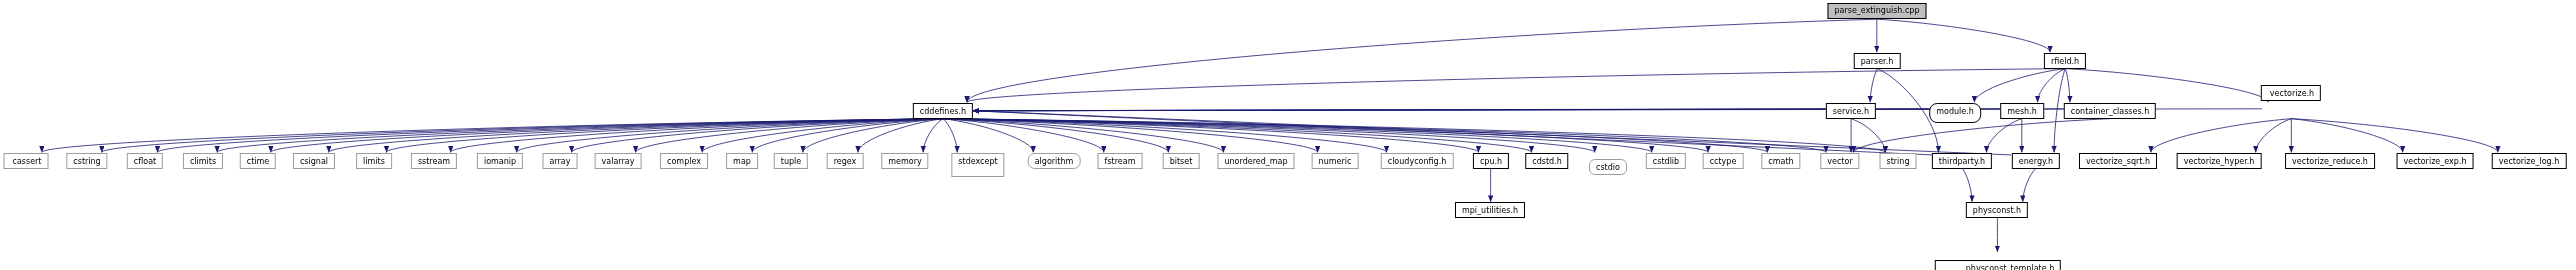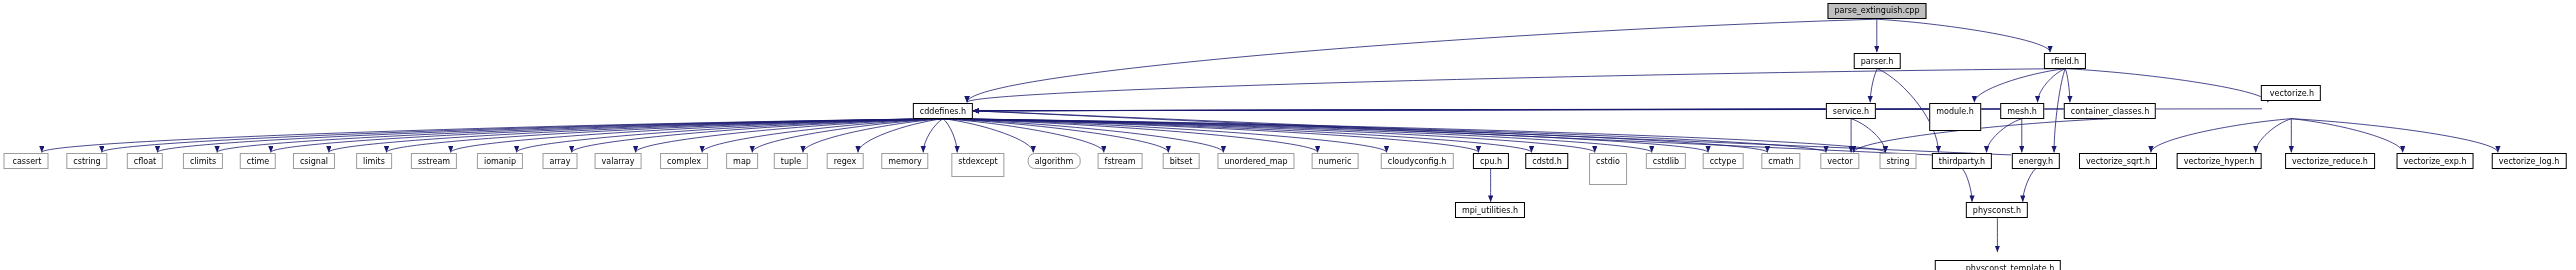--- a/index.html
+++ b/index.html
@@ -87,21 +87,21 @@
         <path d="M2262,256 C2262,263.5 2262,288.5 2262,306" fill="none" stroke="#191970" stroke-width="1.2" marker-end="url(#arrow)"></path>
         <path d="M3031,331 C3031,338.65 3031,364.15 3031,382" fill="none" stroke="#191970" stroke-width="1.2" marker-end="url(#arrow)"></path>
       </g>
   </svg>
   <div id="node-layer">
       <div class="node main" style="left: 1877px; top: 3.3px; height: 16px;">parse_extinguish.cpp</div>
       <div class="node project" style="left: 1877px; top: 53px; height: 16px;">parser.h</div>
       <div class="node project" style="left: 2065px; top: 53px; height: 16px;">rfield.h</div>
       <div class="node project" style="left: 943px; top: 103px; height: 16px;">cddefines.h</div>
       <div class="node project" style="left: 1851px; top: 103px; height: 16px;">service.h</div>
-      <div class="node project" style="left: 1955px; top: 103px; height: 28px;">module.h</div>
+      <div class="node project" style="left: 1955px; top: 103px; height: 20px; border-radius: 8px;">module.h</div>
       <div class="node project" style="left: 2022px; top: 103px; height: 16px;">mesh.h</div>
       <div class="node project" style="left: 2110px; top: 103px; height: 16px;">container_classes.h</div>
       <div class="node project" style="left: 2291px; top: 85px; height: 16px; padding-left: 8px;">vectorize.h</div>
       <div class="node system" style="left: 26px; top: 153px; height: 16px; padding-left: 8px;">cassert</div>
       <div class="node system" style="left: 87px; top: 153px; height: 16px; text-align: center;">cstring</div>
       <div class="node system" style="left: 145px; top: 153px; height: 16px;">cfloat</div>
       <div class="node system" style="left: 203px; top: 153px; height: 16px;">climits</div>
       <div class="node system" style="left: 258px; top: 153px; height: 16px;">ctime</div>
       <div class="node system" style="left: 314px; top: 153px; height: 16px;">csignal</div>
       <div class="node system" style="left: 374px; top: 153px; height: 16px;">limits</div>
@@ -116,21 +116,21 @@
       <div class="node system" style="left: 905px; top: 153px; height: 16px;">memory</div>
       <div class="node system" style="left: 978px; top: 153px; height: 24px;">stdexcept</div>
       <div class="node system" style="left: 1054px; top: 153px; height: 16px; border-radius: 7px;">algorithm</div>
       <div class="node system" style="left: 1120px; top: 153px; height: 16px;">fstream</div>
       <div class="node system" style="left: 1181px; top: 153px; height: 16px;">bitset</div>
       <div class="node system" style="left: 1256px; top: 153px; height: 16px;">unordered_map</div>
       <div class="node system" style="left: 1335px; top: 153px; height: 16px;">numeric</div>
       <div class="node system" style="left: 1417px; top: 153px; height: 16px;">cloudyconfig.h</div>
       <div class="node project" style="left: 1491px; top: 153px; height: 16px;">cpu.h</div>
       <div class="node project" style="left: 1547px; top: 153px; height: 16px;">cdstd.h</div>
-      <div class="node system" style="left: 1608px; top: 153px; height: 32px;">cstdio</div>
+      <div class="node system" style="left: 1608px; top: 159px; height: 16px; border-radius: 6px;">cstdio</div>
       <div class="node system" style="left: 1666px; top: 153px; height: 16px;">cstdlib</div>
       <div class="node system" style="left: 1723px; top: 153px; height: 16px;">cctype</div>
       <div class="node system" style="left: 1781px; top: 153px; height: 16px;">cmath</div>
       <div class="node system" style="left: 1840px; top: 153px; height: 16px; text-align: center;">vector</div>
       <div class="node system" style="left: 1898px; top: 153px; height: 16px;">string</div>
       <div class="node project" style="left: 1962px; top: 153px; height: 16px;">thirdparty.h</div>
       <div class="node project" style="left: 2036px; top: 153px; height: 16px;">energy.h</div>
       <div class="node project" style="left: 2118px; top: 153px; height: 16px;">vectorize_sqrt.h</div>
       <div class="node project" style="left: 2219px; top: 153px; height: 16px;">vectorize_hyper.h</div>
       <div class="node project" style="left: 2330px; top: 153px; height: 16px;">vectorize_reduce.h</div>

